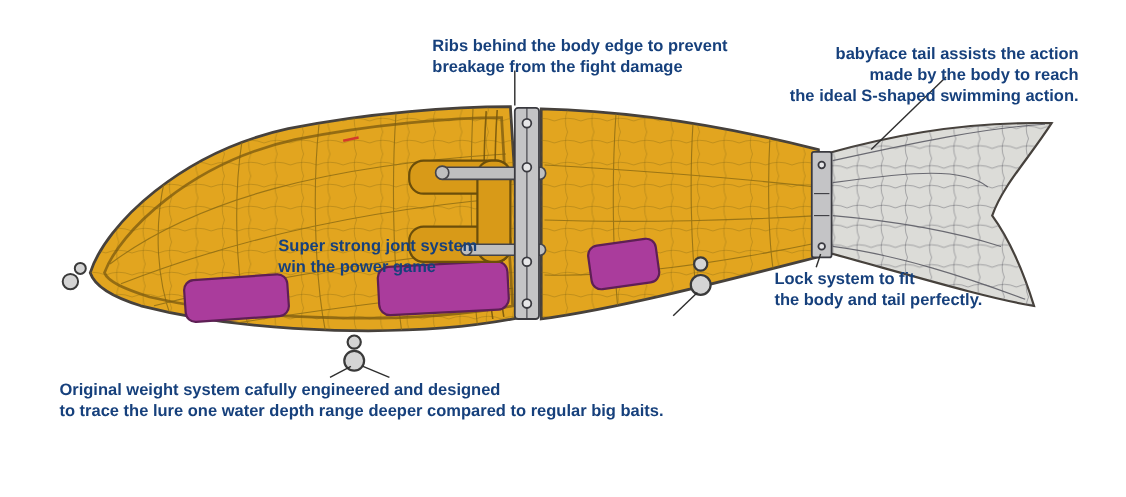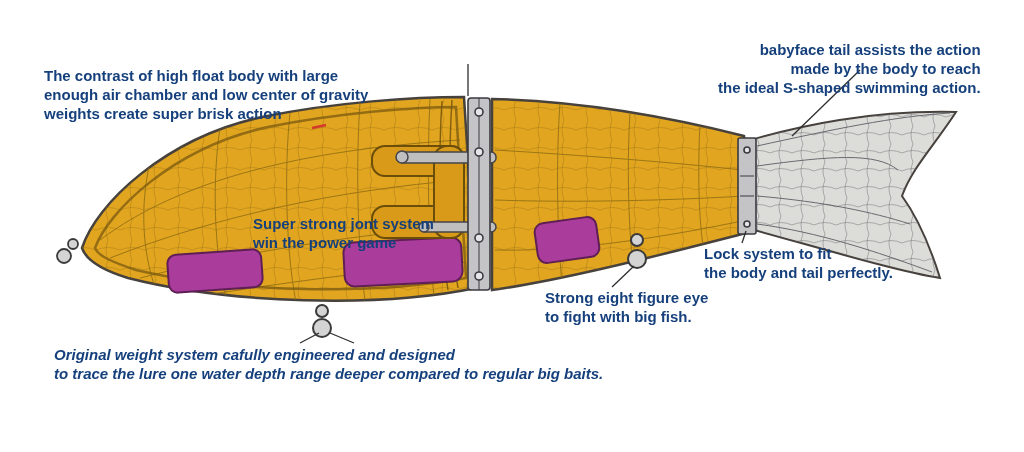--- a/index.html
+++ b/index.html
@@ -133,34 +133,31 @@
     <g fill="none" stroke="#2e2e2e" stroke-width="1.3">
       <path d="M468 64 L468 96"></path>
       <path d="M860 70 L792 136"></path>
       <path d="M742 243 L746 231"></path>
       <path d="M612 287 L634 266"></path>
       <path d="M300 343 L319 333"></path>
       <path d="M354 343 L330 333"></path>
     </g>
   </svg>
 
-  <div class="ann" style="left:44px;top:66px;">The contrast of high float body with large
-enough air chamber and low center of gravity
-weights create super brisk action</div>
 
+  <div class="ann" style="left:393px;top:32px;">Ribs behind the body edge to prevent
+breakage from the fight damage</div>
 
   <div class="ann" style="left:718px;top:40px;text-align:right;">babyface tail assists the action
 made by the body to reach
 the ideal S-shaped swimming action.</div>
 
   <div class="ann" style="left:253px;top:178px;margin-top:36px;">Super strong jont system
 win the power game</div>
 
   <div class="ann" style="left:704px;top:244px;">Lock system to fit
 the body and tail perfectly.</div>
 
-  <div class="ann" style="left:545px;top:288px;">Strong eight figure eye
-to fight with big fish.</div>
 
-  <div class="ann" style="left:54px;top:345px;font-style:italic;">Original weight system cafully engineered and designed
+  <div class="ann" style="left:54px;top:345px;">Original weight system cafully engineered and designed
 to trace the lure one water depth range deeper compared to regular big baits.</div>
 
 </div>
 
 </body></html>

